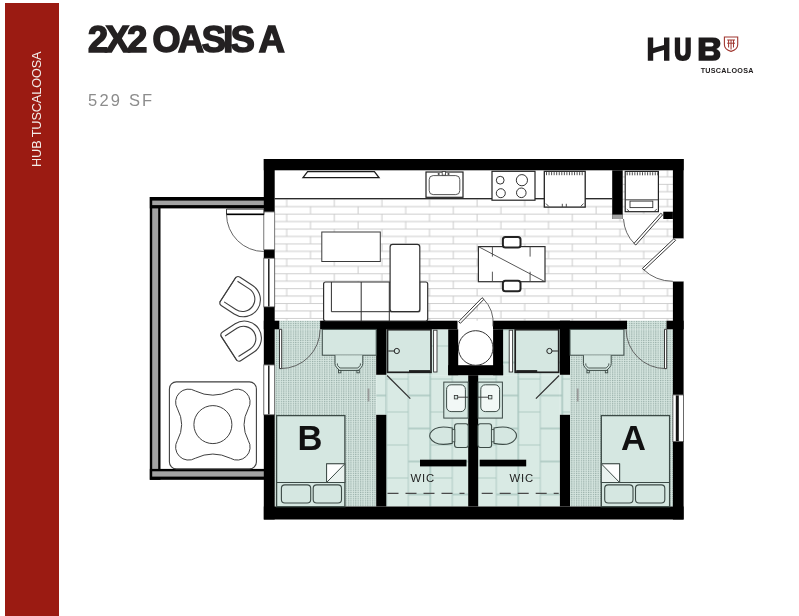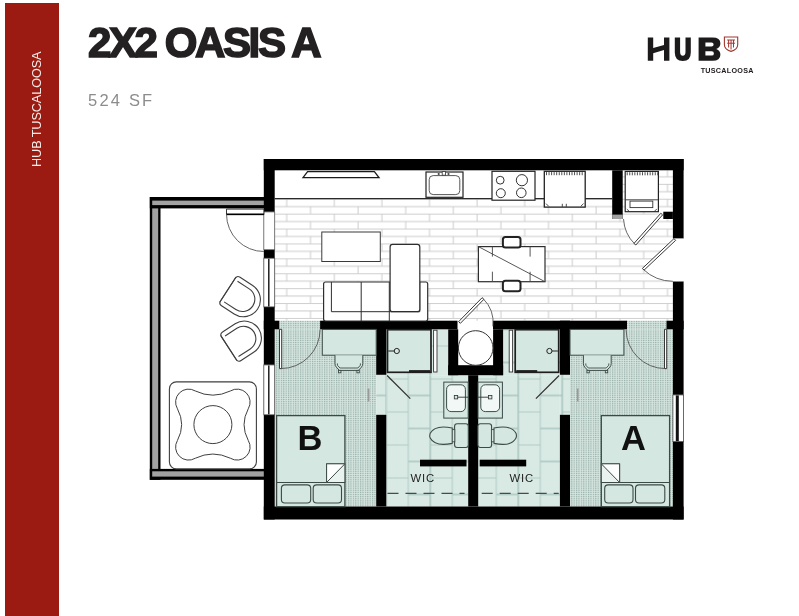--- a/index.html
+++ b/index.html
@@ -1,36 +1,36 @@
 <!DOCTYPE html>
 <html><head>
 <meta charset="utf-8">
 <style>
 html,body{margin:0;padding:0;width:799px;height:616px;background:#fff;overflow:hidden;font-family:"Liberation Sans",sans-serif;}
 #wrap{position:relative;width:799px;height:616px;}
 #sidebar{position:absolute;left:5px;top:3px;width:54px;height:613px;background:#9b1b12;}
 #sidetext{position:absolute;left:5px;top:3px;width:54px;height:613px;display:flex;}
 #sidetext span{position:absolute;left:25px;top:163.5px;transform:rotate(-90deg);transform-origin:0 0;white-space:nowrap;color:#f2ece8;font-size:12.7px;letter-spacing:-0.1px;}
-#title{position:absolute;left:88px;top:19px;color:#242122;font-size:42px;font-weight:bold;letter-spacing:-2.4px;-webkit-text-stroke:1.6px #242122;white-space:nowrap;}
+#title{position:absolute;left:88px;top:19px;color:#242122;font-size:36px;font-weight:bold;letter-spacing:-2.4px;-webkit-text-stroke:1.6px #242122;white-space:nowrap;}
 #sqft{position:absolute;left:88px;top:91px;color:#8c8c8c;font-size:16.5px;letter-spacing:2.2px;}
 svg{position:absolute;left:0;top:0;}
 </style>
 </head>
 <body>
 <div id="wrap">
 
 <div id="sidebar"></div>
 
 <div id="sidetext">
       <span>HUB TUSCALOOSA</span>
     </div>
 
 <div id="title">2X2 OASIS A</div>
 
-<div id="sqft">524 SF</div>
+<div id="sqft">529 SF</div>
 
 <svg width="799" height="616" viewBox="0 0 799 616">
 
 <path d="M647.8,37.5 h5.4 v10.6 l10.8,-3.2 v-7.4 h5.4 v23.3 h-5.4 v-10.7 l-10.8,3.2 v7.5 h-5.4 Z" fill="#1d1a1b"></path>
 
 <path d="M674.8,37.5 h5.3 v14.6 q0,3.6 2.7,3.6 q2.7,0 2.7,-3.6 v-14.6 h5.3 v14.9 q0,8.6 -8,8.6 q-8,0 -8,-8.6 Z" fill="#1d1a1b"></path>
 
 <path d="M698.6,37.5 L712.5,37.5 Q720.4,37.5 720.4,43.3 Q720.4,47.5 716.3,48.9 Q720.4,50.3 720.4,54.8 Q720.4,60.8 712.5,60.8 L698.6,60.8 Z M705.4,42.6 L705.4,46.6 L711.5,46.6 Q713.6,46.6 713.6,44.6 Q713.6,42.6 711.5,42.6 Z M705.4,51.2 L705.4,55.6 L711.7,55.6 Q713.9,55.6 713.9,53.4 Q713.9,51.2 711.7,51.2 Z" fill="#1d1a1b"></path>
 
 <path d="M724.4,37 L737.7,37 L737.7,44.8 Q737.7,49.5 731.05,51.4 Q724.4,49.5 724.4,44.8 Z" fill="#fff" stroke="#a03730" stroke-width="1.1"></path>

